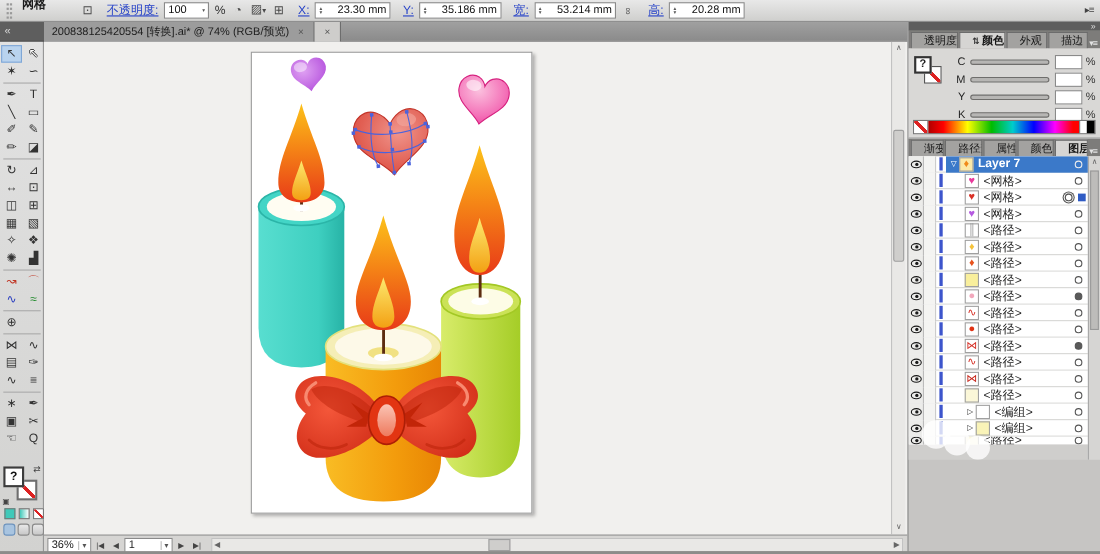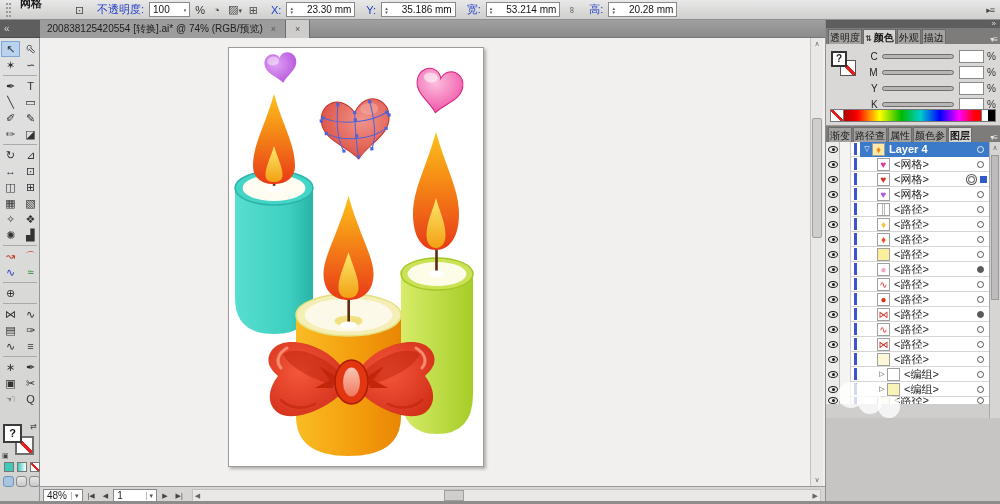--- a/index.html
+++ b/index.html
@@ -6,21 +6,21 @@
 html,body{background:#bfbfbf}
 .app{position:relative;width:1000px;height:504px;overflow:hidden;background:#c9c8c6;
   font-family:"Liberation Sans","DejaVu Sans",sans-serif;font-size:11px;color:#1c1c1c;-webkit-font-smoothing:antialiased}
 
 .control-bar{position:absolute;left:0;top:0;width:1000px;height:20px;
   background:linear-gradient(#e8e8e8,#cfcfcd);border-bottom:1px solid #8f8f8f;
   display:flex;align-items:center;gap:5px;padding:0 6px;white-space:nowrap}
 .grip{width:5px;height:14px;border-left:2px dotted #9a9a9a;border-right:2px dotted #9a9a9a}
 .ctx-label{font-weight:bold;margin:0 26px 12px 4px}
 .cicon{display:inline-block;min-width:13px;text-align:center;color:#4a4a4a;font-size:11px;line-height:14px}
-.bluelbl{color:#2440c8;margin-left:6px}
+.bluelbl{color:#2440c8;text-decoration:underline;margin-left:6px}
 .vfield{display:inline-flex;align-items:center;background:#fff;border:1px solid #898989;
   height:15px;padding:0 3px;font-size:10px;color:#111;gap:14px}
 .updn{display:inline-flex;flex-direction:column;font-size:5px;line-height:4px;color:#555}
 .pct{color:#333}
 .cb-menu{margin-left:auto;color:#444;font-size:9px;letter-spacing:-1px}
 
 .tools-cap{position:absolute;left:0;top:20px;width:40px;height:18px;background:#5e5e5e;color:#d8d8d8;
   font-size:10px;line-height:17px;padding-left:4px;border-bottom:1px solid #4c4c4c}
 .tabstrip{position:absolute;left:40px;top:20px;width:801px;height:18px;display:flex;
   background:linear-gradient(#a0a0a0,#8b8b8b);border-bottom:1px solid #767676}
@@ -69,21 +69,21 @@
   border:1px solid #a5a5a3;background:#d9d8d6;gap:8px}
 .stmsg .arr{font-size:7px;color:#333}
 .hscroll{flex:1;height:13px;margin:0 4px;background:#e9e8e6;border:1px solid #c2c2c2;position:relative}
 .hthumb{position:absolute;left:40%;top:0;width:20px;height:11px;background:#cfcecc;border:1px solid #9f9f9f}
 .harr{position:absolute;top:0;font-size:7px;color:#666;line-height:11px}
 .harr.l{left:2px}.harr.r{right:2px}
 
 .dock{position:absolute;left:825px;top:20px;width:175px;height:484px;background:#c6c5c3;border-left:1px solid #8f8f8f}
 .dock-cap{height:8px;background:#5e5e5e;color:#ddd;font-size:8px;line-height:8px;text-align:right;padding-right:4px}
 .ptabs{height:16px;background:#7d7c7a;display:flex;align-items:flex-end;font-size:10px;color:#171717;padding-left:2px}
-.ptab{padding:1px 1px;background:#a3a2a0;border:1px solid #6c6c6c;border-bottom:none;margin-right:1px;height:15px;line-height:13px;white-space:nowrap;overflow:hidden}
+.ptab{padding:1px 11px;background:#a3a2a0;border:1px solid #6c6c6c;border-bottom:none;margin-right:1px;height:15px;line-height:13px;white-space:nowrap;overflow:hidden}
 .ptab.on{background:#d6d5d3;font-weight:bold}
 .tabic{font-style:normal;font-size:8px;margin-right:2px;color:#333}
 .pmenu{margin-left:auto;color:#e3e3e3;font-size:8px;padding-right:3px;letter-spacing:-1px}
 .color-panel{height:82px;background:#d9d8d6;border-bottom:1px solid #9a9a9a;position:relative;padding:5px 4px 0 40px}
 .cfs{position:absolute;left:5px;top:7px;width:30px;height:30px}
 .cfs .b{position:absolute;left:9px;top:9px;width:16px;height:16px;background:#fff;border:1px solid #555;
   background-image:linear-gradient(45deg,transparent 42%,#d22 42%,#d22 58%,transparent 58%)}
 .cfs .f{position:absolute;left:0;top:0;width:16px;height:16px;background:#fff;border:2px solid #333;
   text-align:center;line-height:12px;font-weight:bold;font-size:10px}
 .srow{display:flex;align-items:center;height:15px;margin-bottom:1px}
@@ -410,21 +410,21 @@
     </div>
     <div class="vscroll">
       <span class="sarrow">∧</span>
       <div class="vthumb"></div>
       <span class="sarrow bot">∨</span>
     </div>
   </div>
 
   <div class="status">
     <span class="combo">
-      <span>48%</span>
+      <span>36%</span>
       <span class="arr">▾</span>
     </span>
     <span class="navbtn">|◀</span>
     <span class="navbtn">◀</span>
     <span class="combo" style="width:44px;justify-content:space-between">
       <span>1</span>
       <span class="arr">▾</span>
     </span>
     <span class="navbtn">▶</span>
     <span class="navbtn">▶|</span>
@@ -496,21 +496,21 @@
             <span class="lcell eye">
               <span class="eyeico"></span>
             </span>
             <span class="lcell lock"></span>
             <span class="lcell barc">
               <span class="bluebar"></span>
             </span>
             <div class="lcontent">
               <span class="expander">▽</span>
               <span class="lthumb" style="background: rgb(252, 233, 168); color: rgb(240, 138, 26);">♦</span>
-              <span class="llabel">Layer 4</span>
+              <span class="llabel">Layer 7</span>
               <span class="ltarget"></span>
             </div>
           </div>
           <div class="lrow">
             <span class="lcell eye">
               <span class="eyeico"></span>
             </span>
             <span class="lcell lock"></span>
             <span class="lcell barc">
               <span class="bluebar"></span>

